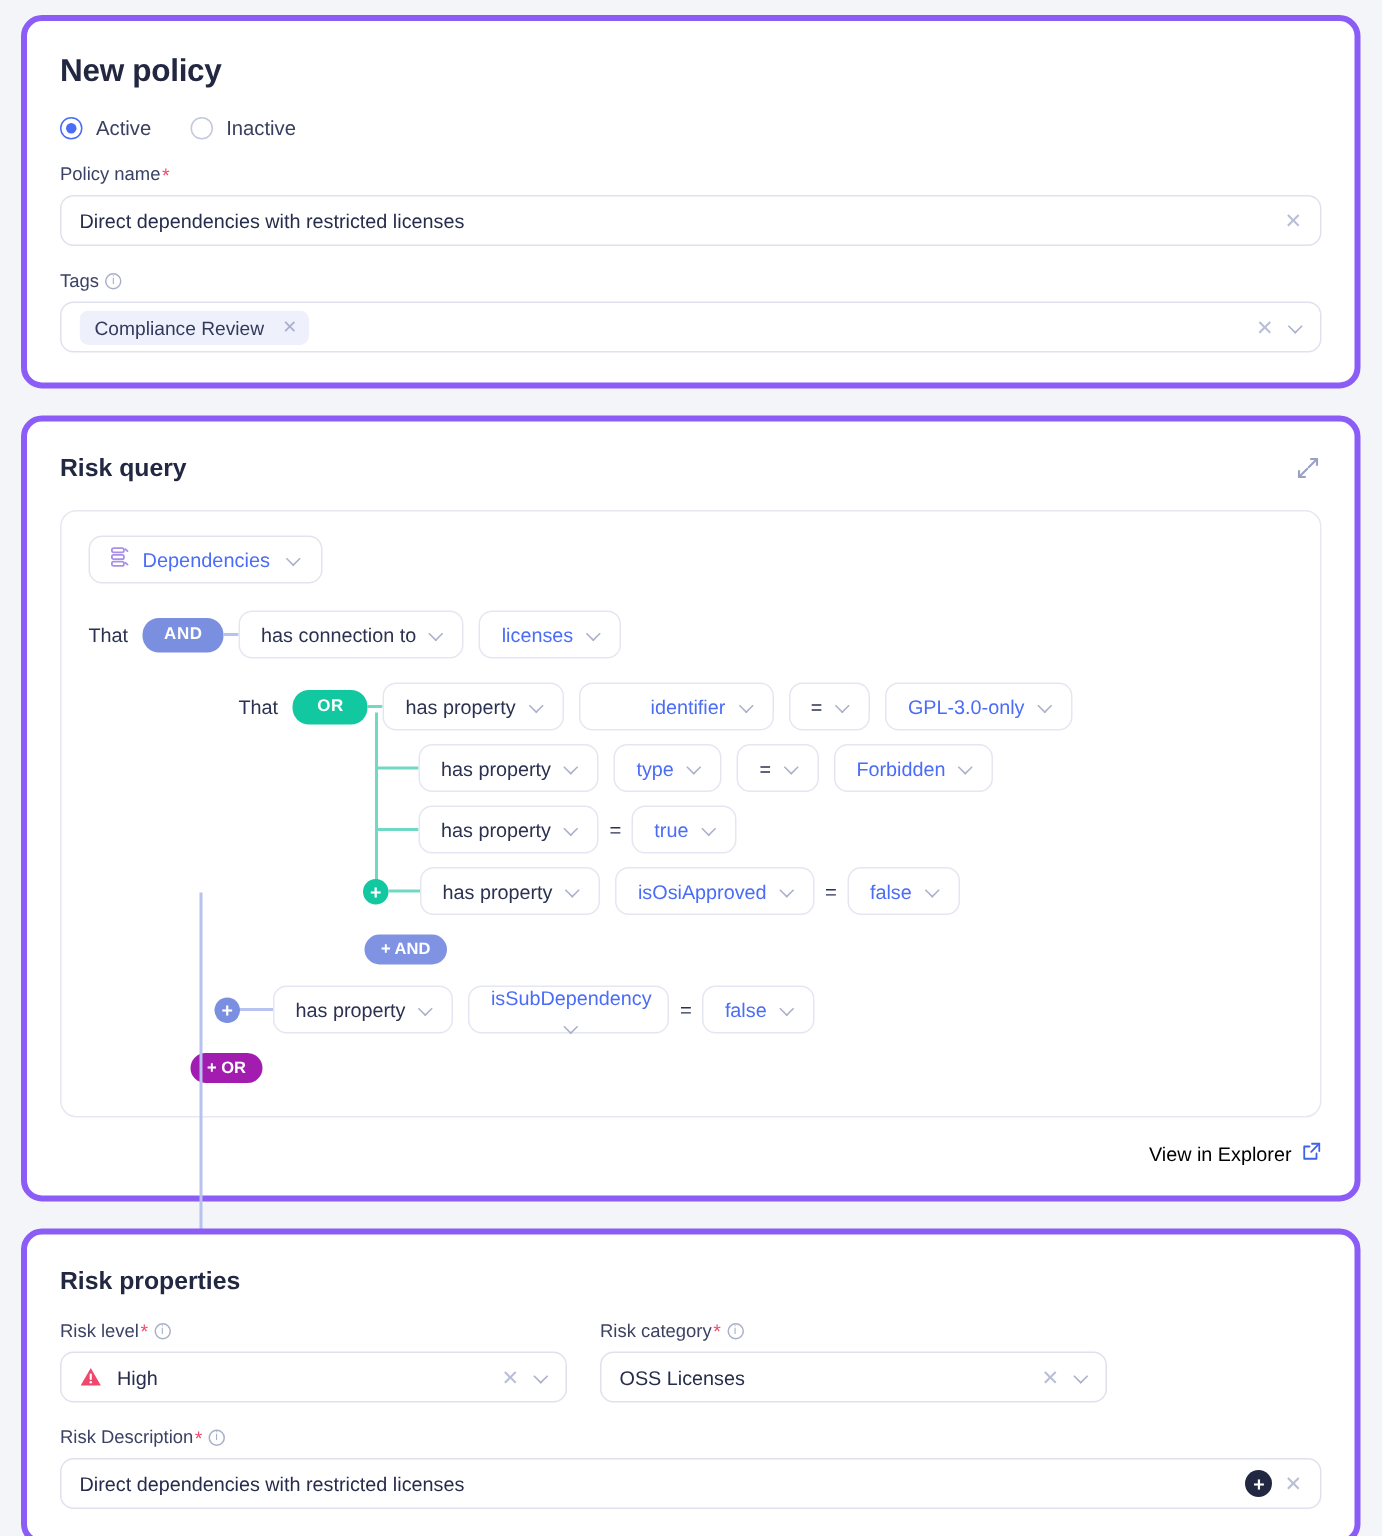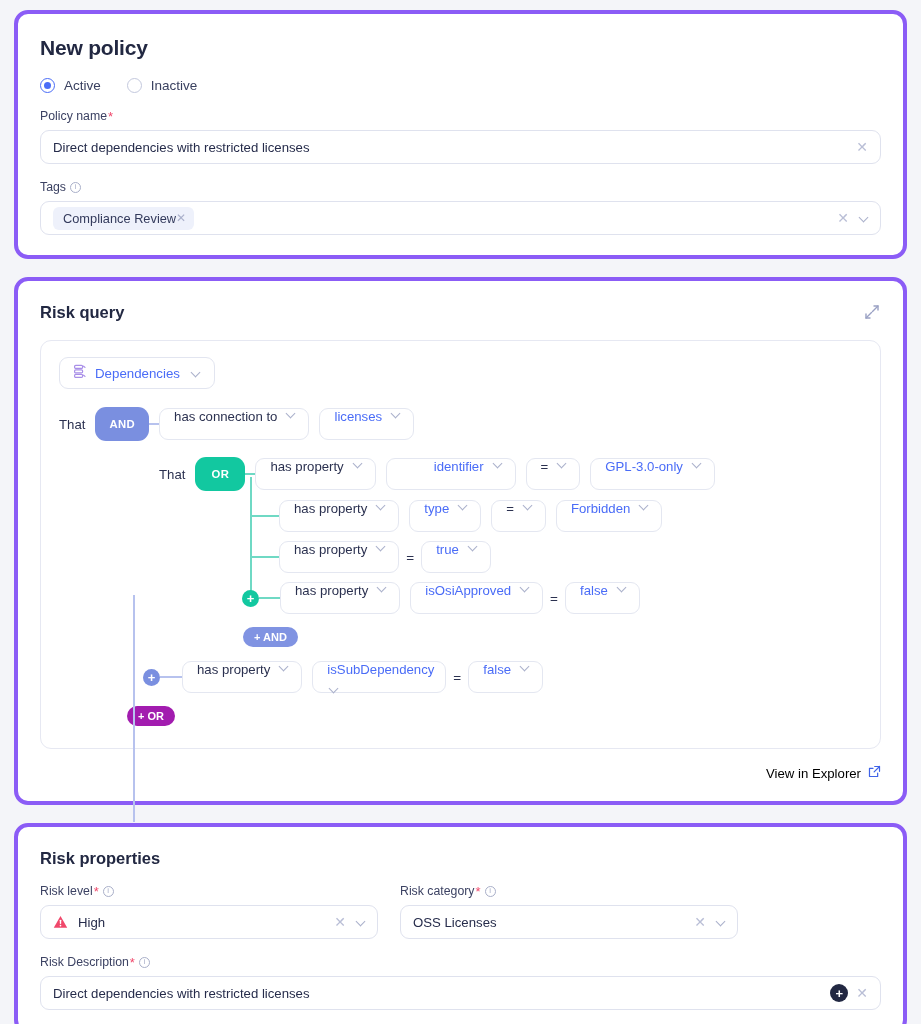--- a/index.html
+++ b/index.html
@@ -81,21 +81,21 @@
   }
   .caret::after {
     content: ""; position: absolute; left: 1px; top: 1px;
     width: 6px; height: 6px;
     border-right: 1.4px solid #aab0cb; border-bottom: 1.4px solid #aab0cb;
     transform: rotate(45deg);
   }
 
   
   .tag-chip {
-    display: inline-flex; align-items: center; gap: 0;
+    display: inline-flex; align-items: center; gap: 12px;
     background: #eef1fb; border-radius: 6px;
     padding: 4px 8px 4px 10px; font-size: 12.8px; color: #333a5c;
   }
   .tag-chip .tx { color: #aab0cb; font-size: 12px; cursor: pointer; }
 
   
   .qhead { display: flex; align-items: flex-start; justify-content: space-between; }
   .expand-icon { width: 18px; height: 18px; cursor: pointer; color: #9aa1c4; }
 
   .qpanel {
@@ -111,37 +111,37 @@
     height: 32px; padding: 0 12px; background: #fff;
     font-size: 13.3px; color: #4a6cf7; cursor: pointer;
   }
   .ent-chip .caret::after { border-color: #aab0cb; }
 
   .qrow { display: flex; align-items: center; gap: 0; position: relative; }
   .that-lbl { font-size: 13.2px; color: #2b3150; margin-right: 10px; }
 
   .op-pill {
     display: inline-flex; align-items: center; justify-content: center;
-    height: 34px; min-width: 50px; padding: 0 14px;
+    height: 23px; min-width: 50px; padding: 0 14px;
     border-radius: 11px; color: #fff; font-size: 11.3px;
     font-weight: bold; letter-spacing: .4px; cursor: pointer; flex: none;
   }
   .op-and { background: #7a8fe0; }
   .op-or  { background: #12c8a0; }
 
   .add-pill {
     display: inline-flex; align-items: center; justify-content: center;
     height: 20px; padding: 0 11px; border-radius: 10px;
     color: #fff; font-size: 11px; font-weight: bold; cursor: pointer;
   }
   .add-and { background: #8093e2; }
   .add-or  { background: #a21caf; }
 
   .sel {
-    display: inline-flex; gap: 7px;
+    display: inline-flex; align-items: center; gap: 7px;
     border: 1px solid #e4e7f1; border-radius: 9px; background: #fff;
     height: 32px; padding: 0 11px 0 14px; font-size: 13.2px;
     cursor: pointer; flex: none; white-space: nowrap;
   }
   .sel.dark { color: #2b3150; }
   .sel.blue { color: #4a6cf7; }
   .eq-plain { font-size: 13.5px; color: #2b3150; padding: 0 7px; flex: none; }
 
   .plus-node {
     width: 17px; height: 17px; border-radius: 50%;

